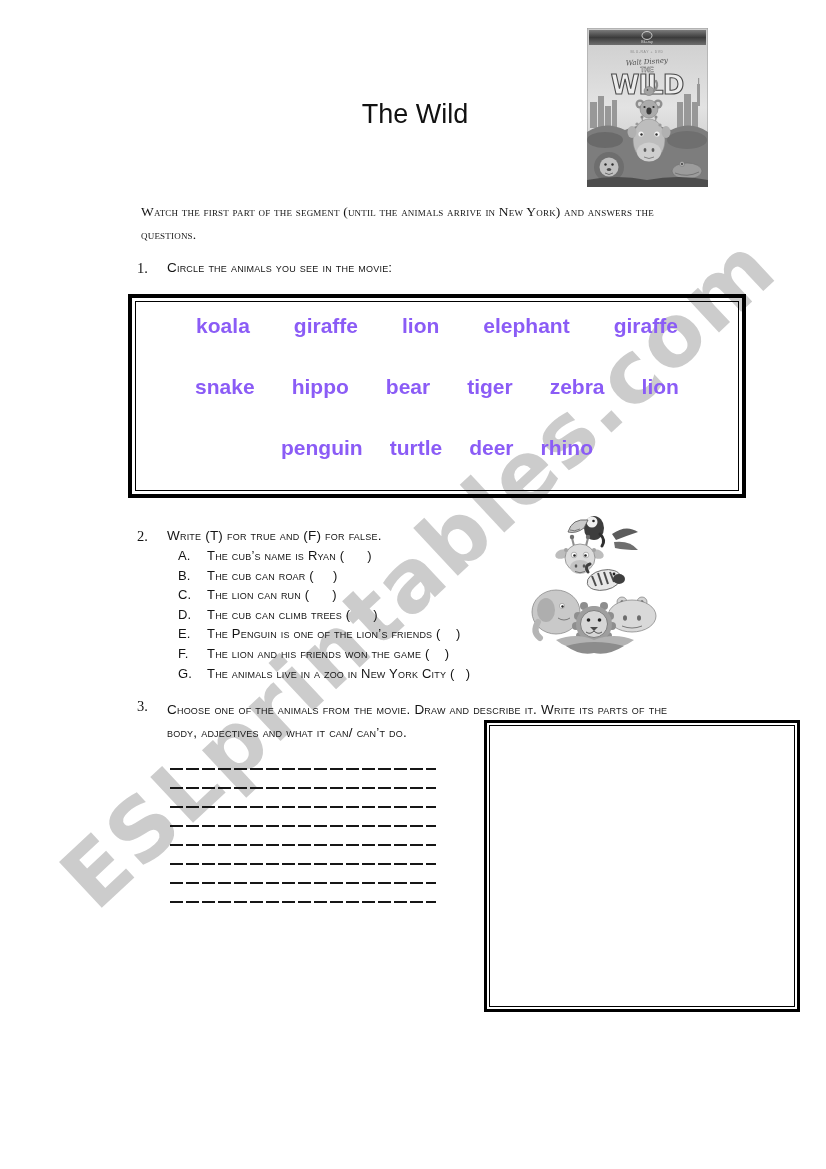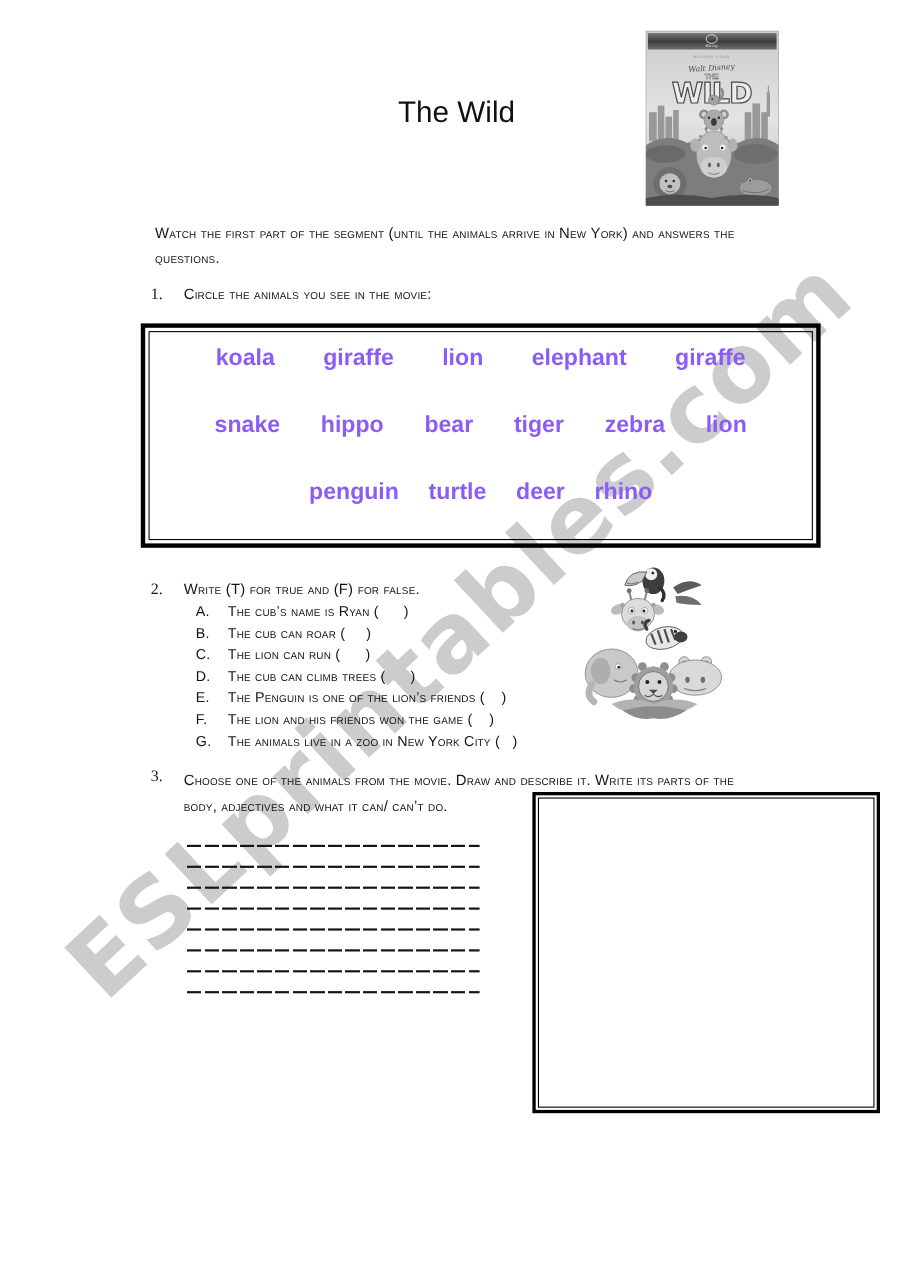--- a/index.html
+++ b/index.html
@@ -12,30 +12,30 @@
   .watermark{
     position:absolute;left:-62px;top:512px;width:960px;height:120px;
     text-align:center;line-height:120px;
     font-family:"DejaVu Sans",sans-serif;font-weight:700;font-size:86px;
     letter-spacing:2px;color:#8f8f8f;opacity:0.45;
     transform:rotate(-43deg);z-index:0;pointer-events:none;white-space:nowrap;
   }
   .content{position:relative;z-index:1;}
   
   .title{
-    position:absolute;left:120px;top:84px;width:590px;text-align:center;
+    position:absolute;left:120px;top:96px;width:590px;text-align:center;
     font-size:27px;line-height:37px;color:#111;
   }
   
   .poster{position:absolute;left:587px;top:28px;width:121px;height:159px;}
   
   .sc{font-variant:small-caps;letter-spacing:0.2px;}
   .instructions{
     position:absolute;left:141px;top:200px;width:600px;
-    font-size:13.5px;line-height:23px;
+    font-size:13.5px;line-height:23px;font-family:Liberation Serif, serif;
   }
   .qhead{position:absolute;display:flex;}
   .qnum{
     font-family:"Liberation Serif",serif;font-size:14.5px;width:30px;
     flex:0 0 30px;
   }
   .qtext{font-size:13.5px;}
   
   .abox-outer{
     position:absolute;left:128px;top:294px;width:618px;height:204px;

